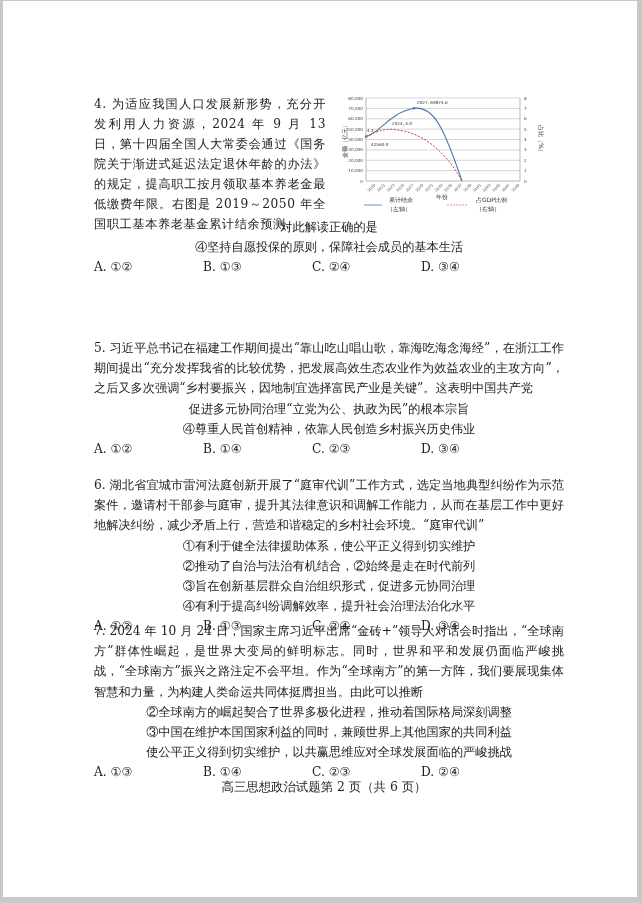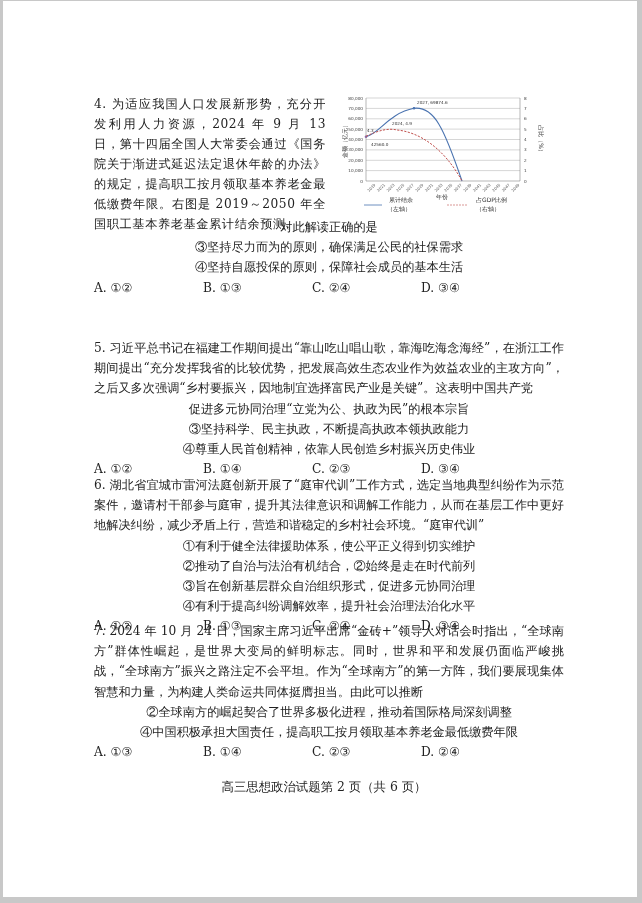--- a/index.html
+++ b/index.html
@@ -113,34 +113,32 @@
       <text x="50" y="114" font-size="6" fill="#333">累计结余</text>
       <text x="48" y="123" font-size="6" fill="#333">（左轴）</text>
       <line x1="108" y1="117" x2="128" y2="117" stroke="#c0504d" stroke-width="0.6" stroke-dasharray="2 1"></line>
       <text x="137" y="114" font-size="6" fill="#333">占GDP比例</text>
       <text x="137" y="123" font-size="6" fill="#333">（右轴）</text>
     </svg>
   </div>
 
   <div class="block" style="top:216px;">
     <div class="line">对此解读正确的是</div>
-    <div class="line">③坚持尽力而为的原则，确保满足公民的社保需求</div>
     <div class="line">④坚持自愿投保的原则，保障社会成员的基本生活</div>
     <div class="opts">
       <span class="opt">A. ①②</span>
       <span class="opt">B. ①③</span>
       <span class="opt">C. ②④</span>
       <span class="opt">D. ③④</span>
     </div>
   </div>
 
   <div class="block" style="top:337px;">
     <div class="wrap">5. 习近平总书记在福建工作期间提出“靠山吃山唱山歌，靠海吃海念海经”，在浙江工作期间提出“充分发挥我省的比较优势，把发展高效生态农业作为效益农业的主攻方向”，之后又多次强调“乡村要振兴，因地制宜选择富民产业是关键”。这表明中国共产党</div>
     <div class="line">促进多元协同治理“立党为公、执政为民”的根本宗旨</div>
-    <div class="line">③坚持科学、民主执政，不断提高执政本领执政能力</div>
     <div class="line">④尊重人民首创精神，依靠人民创造乡村振兴历史伟业</div>
     <div class="opts">
       <span class="opt">A. ①②</span>
       <span class="opt">B. ①④</span>
       <span class="opt">C. ②③</span>
       <span class="opt">D. ③④</span>
     </div>
   </div>
 
   <div class="block" style="top:474px;">
@@ -153,21 +151,22 @@
       <span class="opt">A. ①②</span>
       <span class="opt">B. ①③</span>
       <span class="opt">C. ②④</span>
       <span class="opt">D. ③④</span>
     </div>
   </div>
 
   <div class="block" style="top:620px;">
     <div class="wrap">7. 2024 年 10 月 24 日，国家主席习近平出席“金砖+”领导人对话会时指出，“全球南方”群体性崛起，是世界大变局的鲜明标志。同时，世界和平和发展仍面临严峻挑战，“全球南方”振兴之路注定不会平坦。作为“全球南方”的第一方阵，我们要展现集体智慧和力量，为构建人类命运共同体挺膺担当。由此可以推断</div>
     <div class="line">②全球南方的崛起契合了世界多极化进程，推动着国际格局深刻调整</div>
-    <div class="line">④中国积极承担大国责任，提高职工按月领取基本养老金最低缴费年限</div>
+    <div class="line">③中国在维护本国国家利益的同时，兼顾世界上其他国家的共同利益</div>
+    <div class="line">使公平正义得到切实维护，以共赢思维应对全球发展面临的严峻挑战</div>
     <div class="opts">
       <span class="opt">A. ①③</span>
       <span class="opt">B. ①④</span>
       <span class="opt">C. ②③</span>
       <span class="opt">D. ②④</span>
     </div>
   </div>
 
   <div class="footer">高三思想政治试题第 2 页（共 6 页）</div>
 </div>

